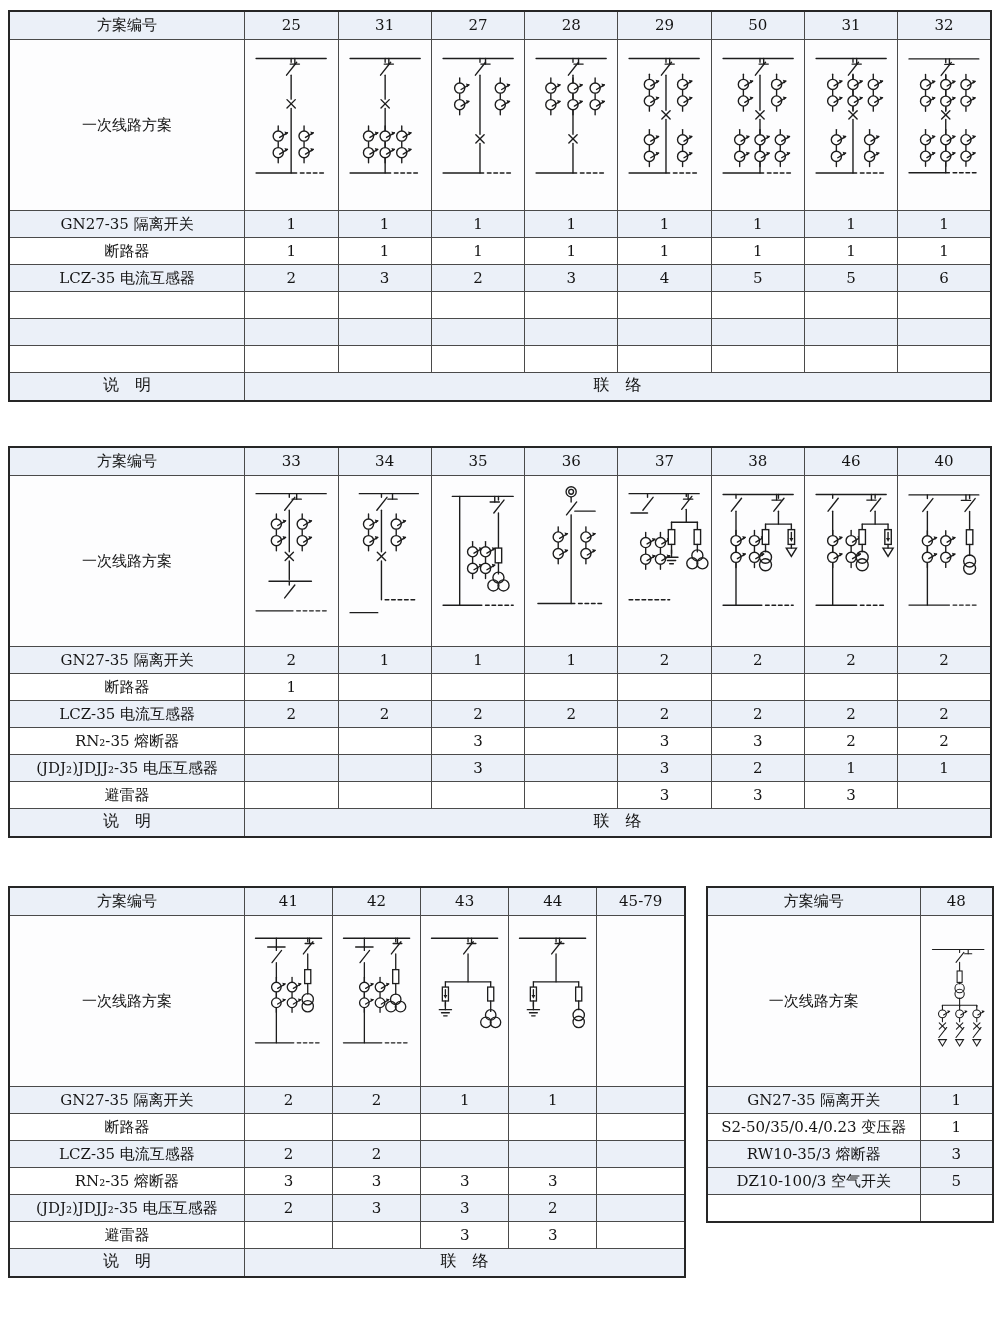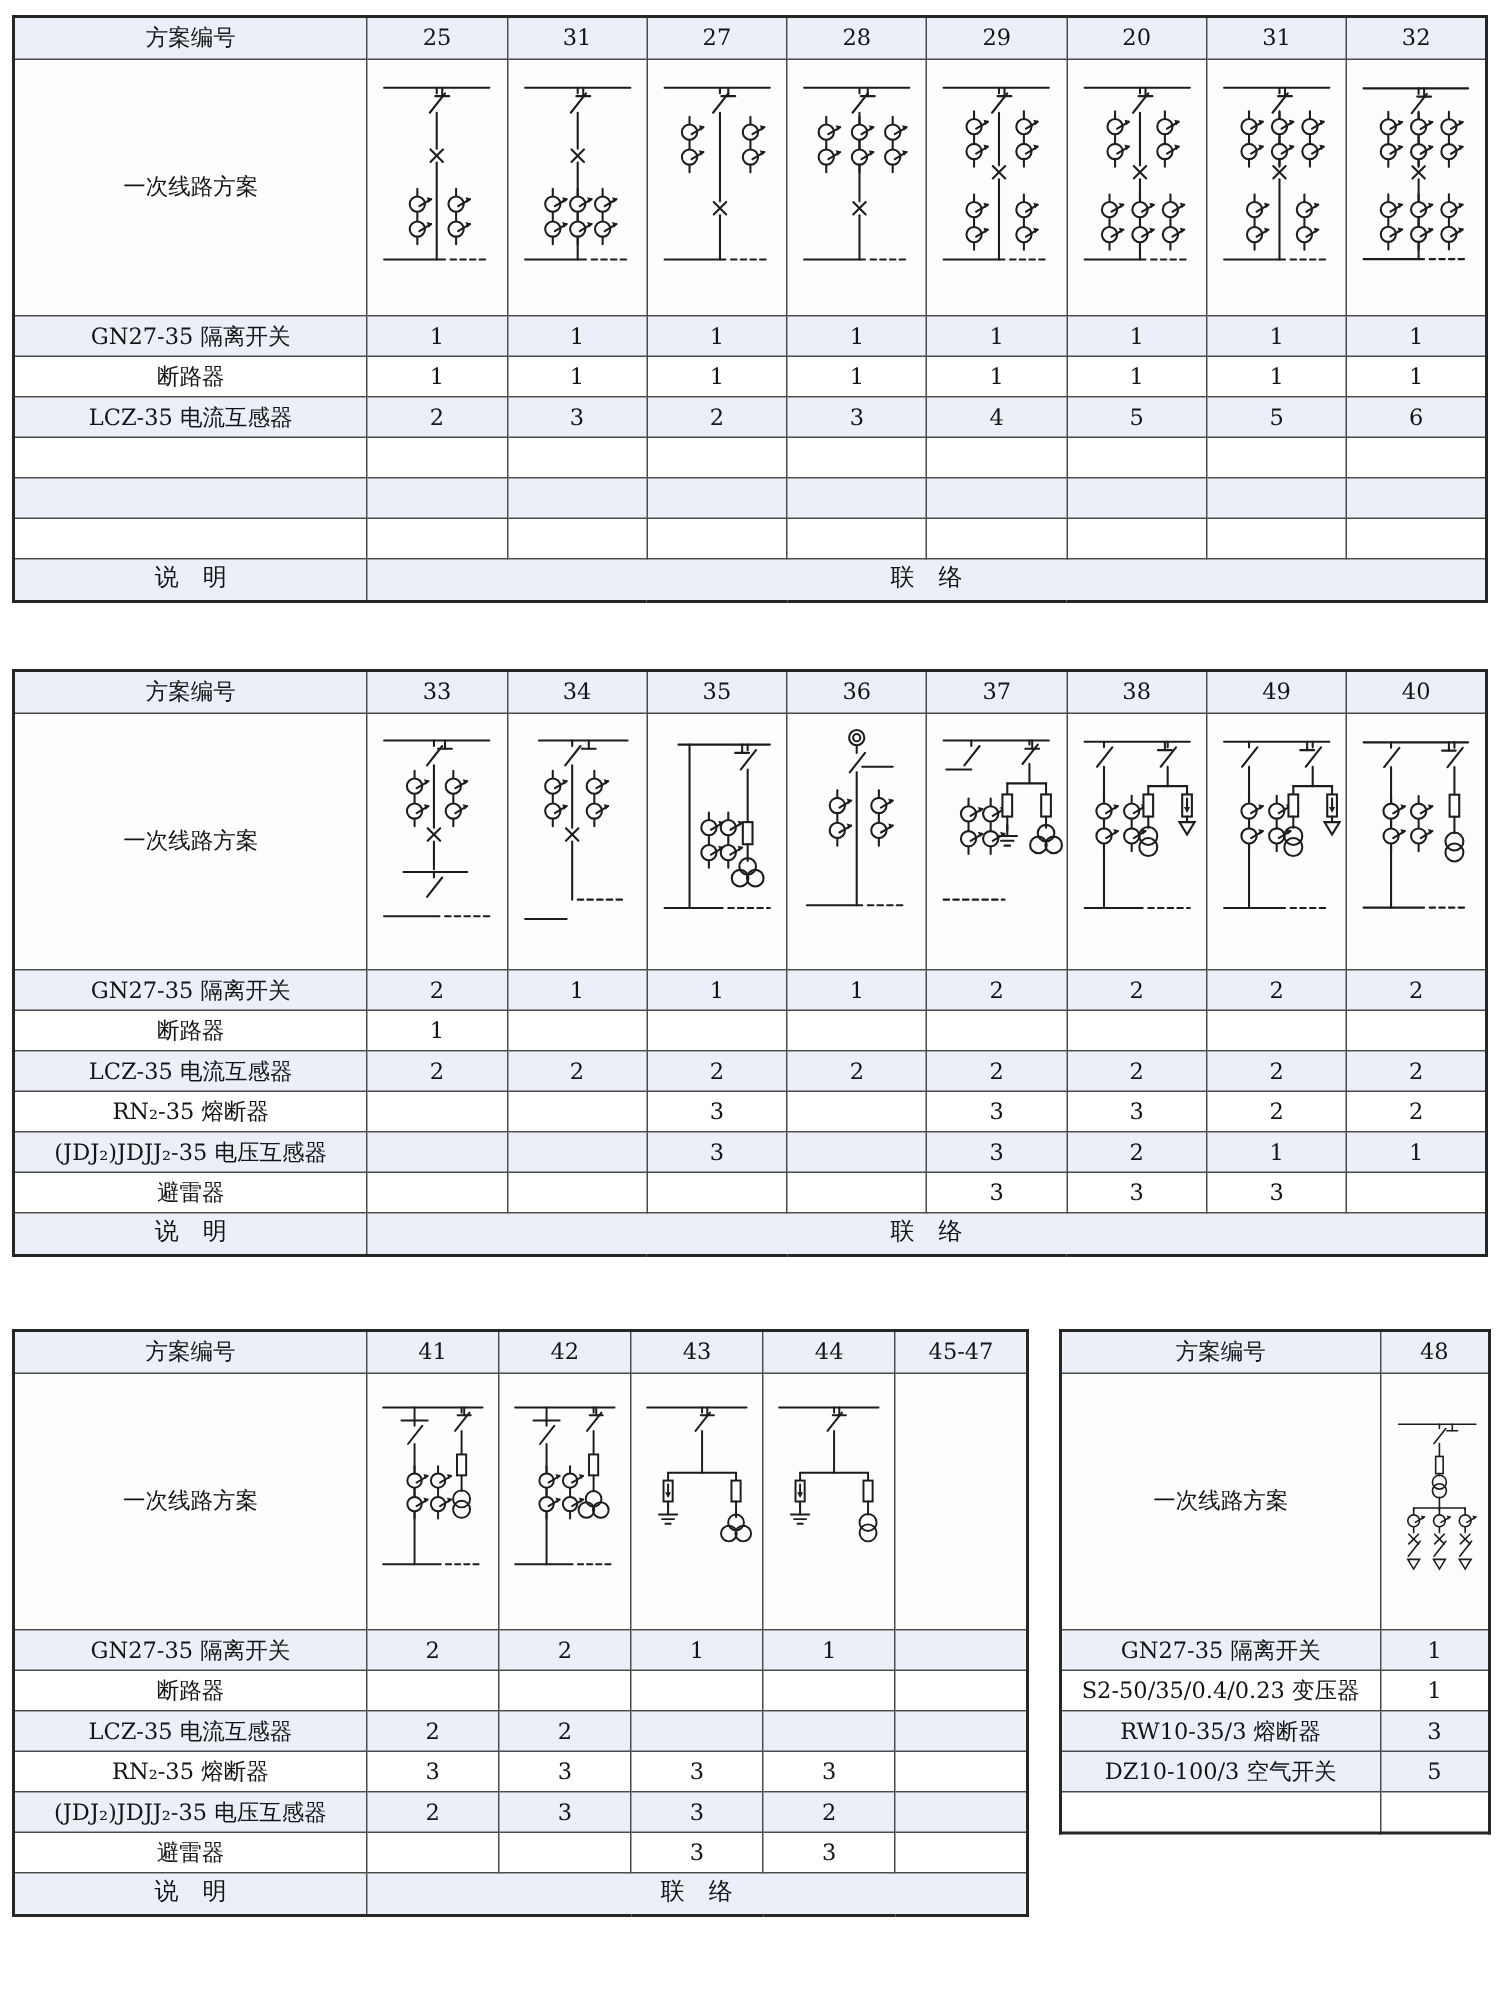--- a/index.html
+++ b/index.html
@@ -43,21 +43,21 @@
           <col style="width:93px">
         </colgroup>
         <tbody>
           <tr class="shade h-head">
             <td>方案编号</td>
             <td>25</td>
             <td>31</td>
             <td>27</td>
             <td>28</td>
             <td>29</td>
-            <td>20</td>
+            <td>50</td>
             <td>31</td>
             <td>32</td>
           </tr>
           <tr class="h-diag">
             <td>一次线路方案</td>
             <td class="dg"><svg viewBox="0 0 100 172" width="100%" height="170" preserveAspectRatio="xMidYMid meet" fill="none" stroke="#1d1d1d" stroke-width="1.5" stroke-linecap="round">
                 <line x1="12" y1="14" x2="88" y2="14"></line>
                 <line x1="54" y1="14" x2="54" y2="20"></line>
                 <line x1="49" y1="20" x2="59" y2="20"></line>
                 <line x1="50" y1="14" x2="50" y2="18"></line>
@@ -459,21 +459,21 @@
         </colgroup>
         <tbody>
           <tr class="shade h-head">
             <td>方案编号</td>
             <td>33</td>
             <td>34</td>
             <td>35</td>
             <td>36</td>
             <td>37</td>
             <td>38</td>
-            <td>49</td>
+            <td>46</td>
             <td>40</td>
           </tr>
           <tr class="h-diag">
             <td>一次线路方案</td>
             <td class="dg"><svg viewBox="0 0 100 172" width="100%" height="170" preserveAspectRatio="xMidYMid meet" fill="none" stroke="#1d1d1d" stroke-width="1.5" stroke-linecap="round">
                 <line x1="12" y1="13" x2="88" y2="13"></line>
                 <line x1="56" y1="13" x2="56" y2="19"></line>
                 <line x1="51" y1="19" x2="61" y2="19"></line>
                 <line x1="48" y1="13" x2="48" y2="17"></line>
                 <line x1="54" y1="17" x2="43" y2="31"></line>
@@ -816,21 +816,21 @@
             <col style="width:88px">
             <col style="width:88px">
           </colgroup>
           <tbody>
             <tr class="shade h-head">
               <td>方案编号</td>
               <td>41</td>
               <td>42</td>
               <td>43</td>
               <td>44</td>
-              <td>45-47</td>
+              <td>45-79</td>
             </tr>
             <tr class="h-diag">
               <td>一次线路方案</td>
               <td class="dg"><svg viewBox="0 0 100 172" width="100%" height="170" preserveAspectRatio="xMidYMid meet" fill="none" stroke="#1d1d1d" stroke-width="1.5" stroke-linecap="round">
                   <line x1="12" y1="14" x2="88" y2="14"></line>
                   <line x1="74" y1="14" x2="74" y2="20"></line>
                   <line x1="69" y1="20" x2="79" y2="20"></line>
                   <line x1="36" y1="14" x2="36" y2="24"></line>
                   <line x1="26" y1="24" x2="46" y2="24"></line>
                   <line x1="36" y1="24" x2="36" y2="28"></line>

